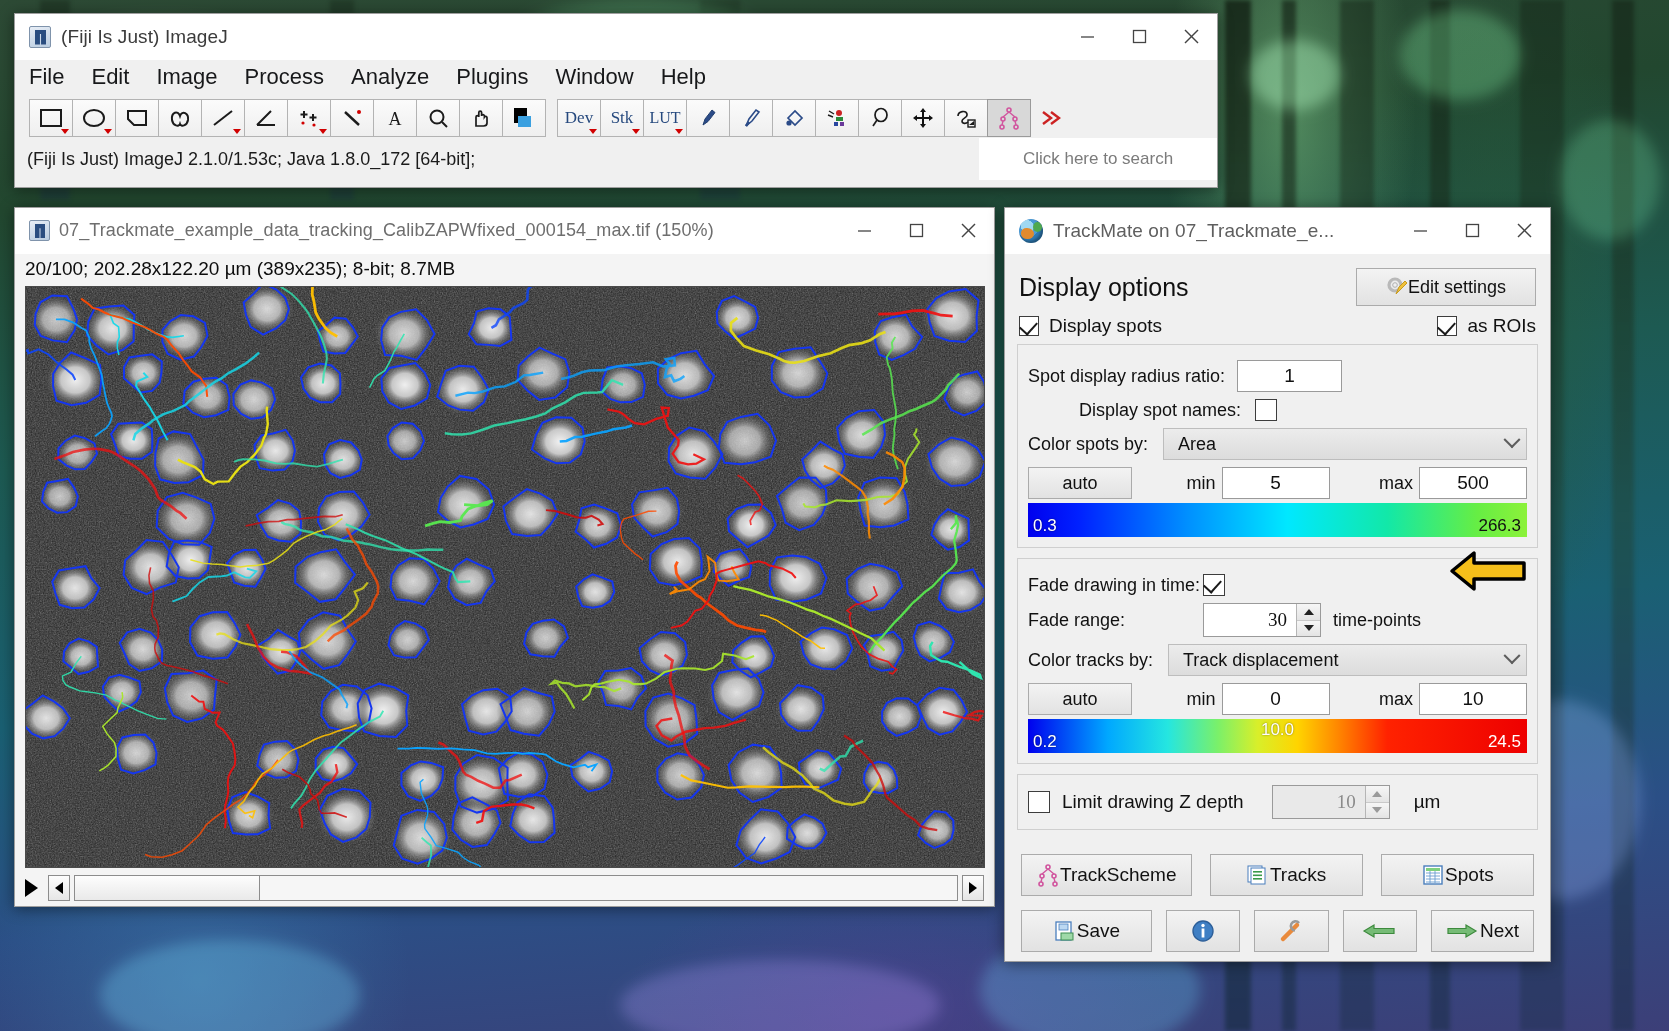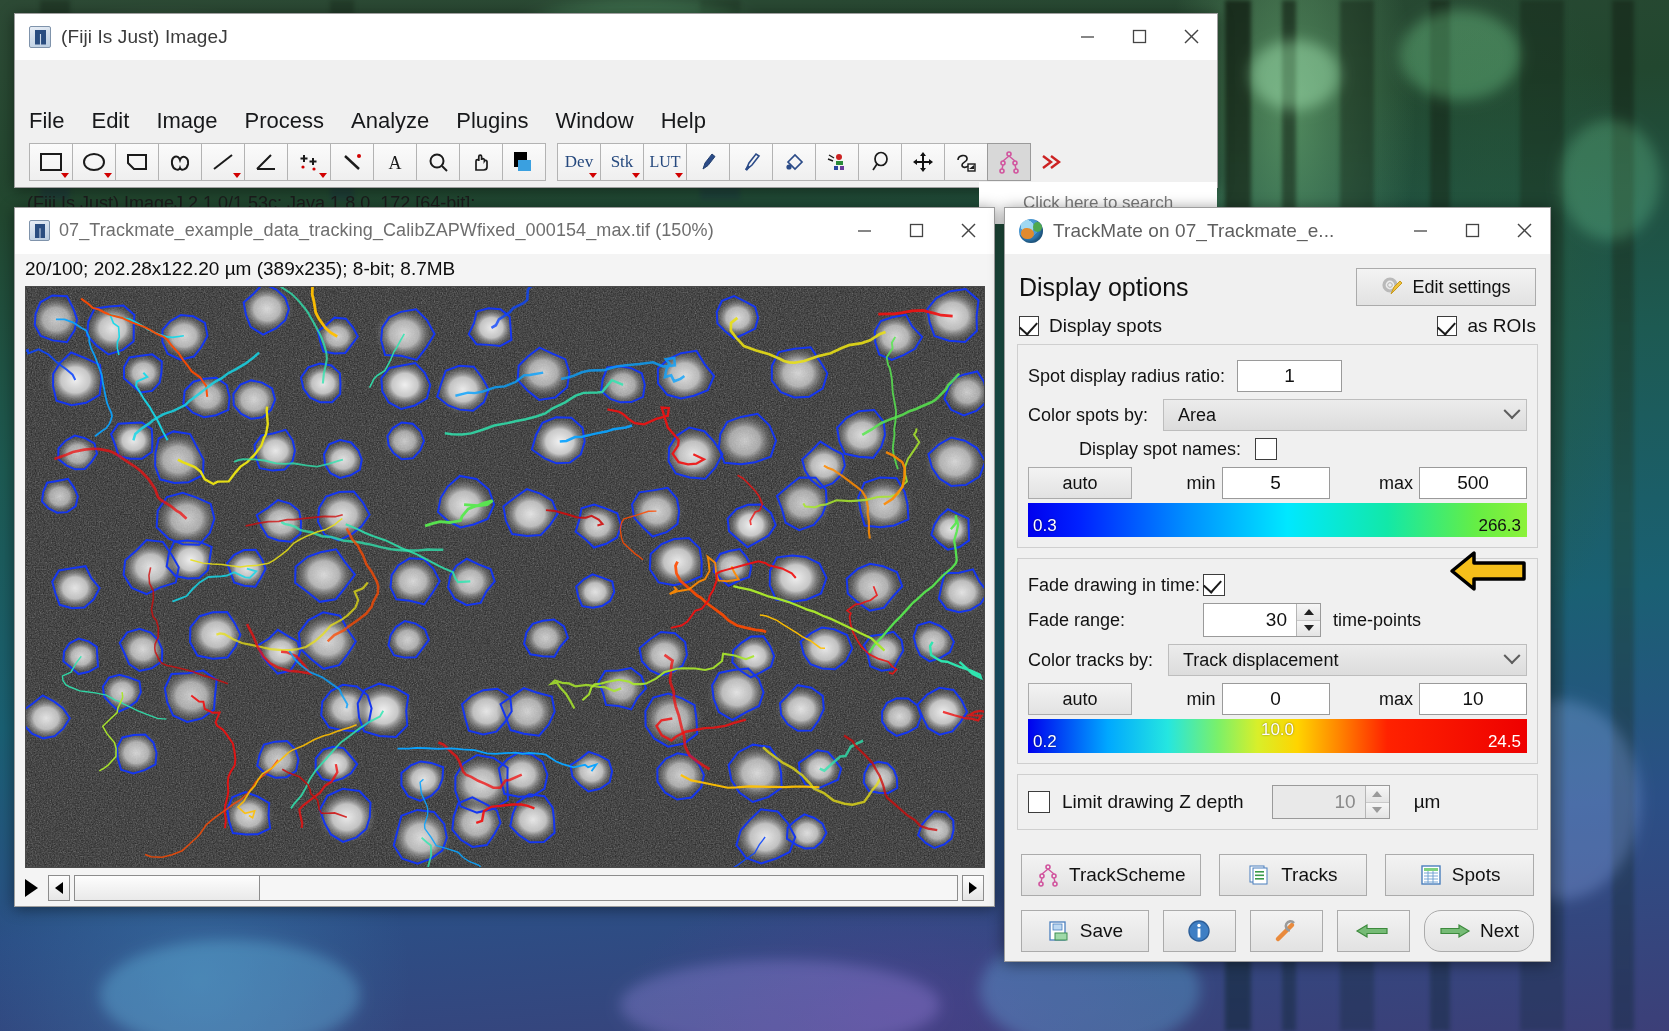--- a/index.html
+++ b/index.html
@@ -72,21 +72,21 @@
     content: ""; position: absolute; left: 5px; top: 3px;
     width: 11px; height: 15px;
     background: #2a4d80;
     clip-path: polygon(0 0,100% 0,100% 100%,55% 100%,55% 30%,45% 30%,45% 100%,0 100%);
   }
   #fiji .title-text { color:#3b3b3b; font-size:19px; }
 
   #menubar {
     display: flex; align-items: center;
     height: 34px; padding-left: 12px; gap: 23px;
-    font-size: 22px; color: #17181a; margin-top: 44px;
+    font-size: 22px; color: #17181a;
   }
   #menubar .menu-item { cursor: default; padding: 0 2px; }
 
   #toolbar {
     display: flex; align-items: center;
     padding: 3px 10px 0 14px; height: 44px; gap: 0px;
   }
   .tool {
     width: 44px; height: 38px;
     border: 1px solid #b3b3b3;
@@ -181,21 +181,21 @@
   #tm-body { padding: 8px 12px 0 12px; }
   #tm-header-row {
     display: flex; align-items: center; justify-content: space-between;
     padding: 6px 2px 2px 2px;
   }
   #tm-title { font-size: 25px; color: #101010; }
   .btn {
     border: 1px solid #ababab;
     background: linear-gradient(180deg,#f3f3f3,#e2e2e2);
     display: inline-flex; align-items: center; justify-content: center;
-    gap: 9px; font-size: 18px; color: #111; padding: 0 14px; height: 36px;
+    font-size: 18px; color: #111; padding: 0 14px; height: 36px;
   }
   #edit-settings { height: 38px; min-width: 180px; }
 
   .chk-row { display: flex; align-items: center; gap: 10px; padding: 7px 2px; }
   .chk {
     width: 20px; height: 20px; border: 1.5px solid #3d3d3d; background: #fff;
     flex: 0 0 auto; position: relative;
   }
   .chk.on::after {
     content:""; position:absolute; left: 3px; top: 1px;
@@ -247,21 +247,21 @@
     position: absolute; left: 50%; transform: translateX(-50%); top: 1px;
     font-size: 17px; color: #fff; text-shadow: 0 0 2px rgba(0,0,0,.5);
   }
   #spot-cbar { background: linear-gradient(90deg,#0000ee 0%,#0020ff 10%,#0090ff 32%,#00e8ff 52%,#12e8a8 72%,#66ee44 90%,#8cf23a 100%); }
   #track-cbar { background: linear-gradient(90deg,#0000ee 0%,#00a8ff 16%,#25e6e0 28%,#7af06a 38%,#d8ef2a 46%,#ffd400 54%,#ff8800 62%,#ff2200 72%,#ee0000 100%); }
 
   .spinner {
     display: flex; align-items: stretch;
     border: 1px solid #9a9a9a; background: #fff; height: 34px;
   }
-  .spin-val { flex: 1; display: flex; align-items: center; justify-content: flex-end; padding-right: 9px; font-size: 19px; color:#111; }
+  .spin-val { flex: 1; display: flex; align-items: center; justify-content: flex-end; padding-right: 9px; font-size: 19px; color:#111;font-family:Liberation Serif, serif; }
   .spin-btns { width: 24px; border-left: 1px solid #b5b5b5; display: flex; flex-direction: column; }
   .spin-up, .spin-dn {
     flex: 1; background: linear-gradient(180deg,#f6f6f6,#e4e4e4);
     display: flex; align-items: center; justify-content: center;
   }
   .spin-up { border-bottom: 1px solid #c9c9c9; }
   .sp-tri-u { width:0;height:0;border-left:5px solid transparent;border-right:5px solid transparent;border-bottom:6px solid #222; }
   .sp-tri-d { width:0;height:0;border-left:5px solid transparent;border-right:5px solid transparent;border-top:6px solid #222; }
 
   #btn-grid1 { display: flex; gap: 18px; padding: 14px 4px 0 4px; }
@@ -884,31 +884,31 @@
     <div class="panel">
       <div class="frow">
         <span class="rlabel" style="flex:1;text-align:left;">Spot display radius ratio:</span>
         <div class="txtfield" style="width:105px;">
           <span>1</span>
         </div>
         <span style="width:185px;"></span>
       </div>
 
       <div class="frow">
+        <span class="rlabel" style="flex:1;text-align:right;padding-right:14px;">Display spot names:</span>
+        <div class="chk" style="width:22px;height:22px;"></div>
+        <span style="width:250px;"></span>
+      </div>
+
+      <div class="frow">
         <span class="rlabel" style="width:135px;">Color spots by:</span>
         <div class="combo">
           <span>Area</span>
           <i class="chev"></i>
         </div>
-      </div>
-
-      <div class="frow">
-        <span class="rlabel" style="flex:1;text-align:right;padding-right:14px;">Display spot names:</span>
-        <div class="chk" style="width:22px;height:22px;"></div>
-        <span style="width:250px;"></span>
       </div>
 
       <div class="minmax">
         <div class="btn auto-btn">
           <span>auto</span>
         </div>
         <span class="mm-label" style="flex:1;text-align:right;">min</span>
         <div class="txtfield" style="width:108px;">
           <span>5</span>
         </div>
@@ -1047,21 +1047,21 @@
         <svg width="26" height="26">
           <path d="M5 21 L15 11 L19 7" stroke="#e98a3c" stroke-width="4.5" stroke-linecap="round" fill="none"></path>
           <path d="M21 5 a4.6 4.6 0 1 0 -4 7.5" fill="none" stroke="#9a9a9a" stroke-width="2.6"></path>
         </svg>
       </div>
       <div class="btn" style="width:82px;height:42px;">
         <svg width="40" height="20">
           <path d="M4 10 L14 4 V7.5 H34 V12.5 H14 V16 Z" fill="#76bb76" stroke="#3d8a3d" stroke-width="1.2"></path>
         </svg>
       </div>
-      <div class="btn" style="width:110px;height:42px;font-size:19px;border-radius:17px;">
+      <div class="btn" style="width:110px;height:42px;font-size:19px;">
         <svg width="34" height="20">
           <path d="M30 10 L20 4 V7.5 H2 V12.5 H20 V16 Z" fill="#76bb76" stroke="#3d8a3d" stroke-width="1.2"></path>
         </svg>
         <span>Next</span>
       </div>
     </div>
 
   </div>
 </div>
 

